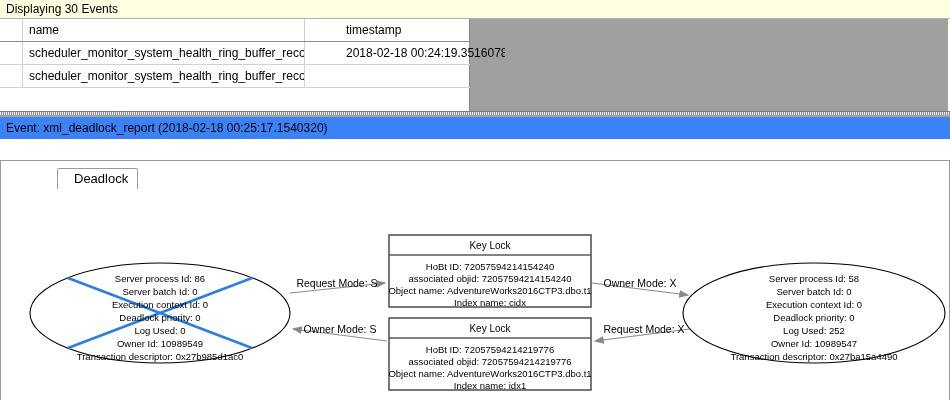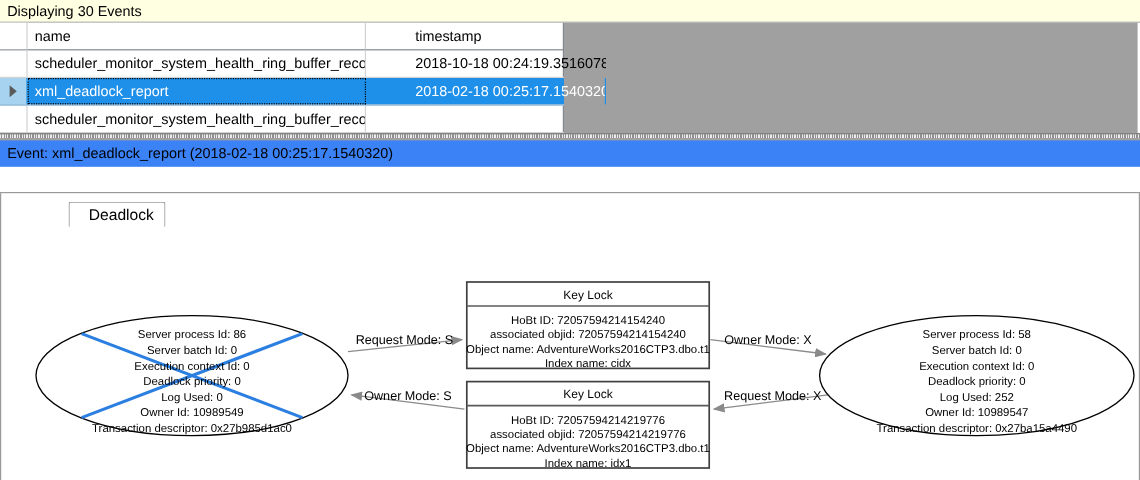--- a/index.html
+++ b/index.html
@@ -134,30 +134,23 @@
 
       <div class="grow header">
         <div class="gcell c-sel"></div>
         <div class="gcell c-name">name</div>
         <div class="gcell c-ts">timestamp</div>
       </div>
 
       <div class="grow">
         <div class="gcell c-sel"></div>
         <div class="gcell c-name">scheduler_monitor_system_health_ring_buffer_recorded</div>
-        <div class="gcell c-ts">2018-10-18 00:24:19.3516078</div>
+        <div class="gcell c-ts">2018-02-18 00:24:19.3516078</div>
       </div>
 
-      <div class="grow selected">
-        <div class="gcell c-sel">
-          <span class="rowarrow"></span>
-        </div>
-        <div class="gcell c-name">xml_deadlock_report</div>
-        <div class="gcell c-ts">2018-02-18 00:25:17.1540320</div>
-      </div>
 
       <div class="grow">
         <div class="gcell c-sel"></div>
         <div class="gcell c-name">scheduler_monitor_system_health_ring_buffer_recorded</div>
       </div>
 
     </div>
     <div class="grid-hsep"></div>
   </div>
 

